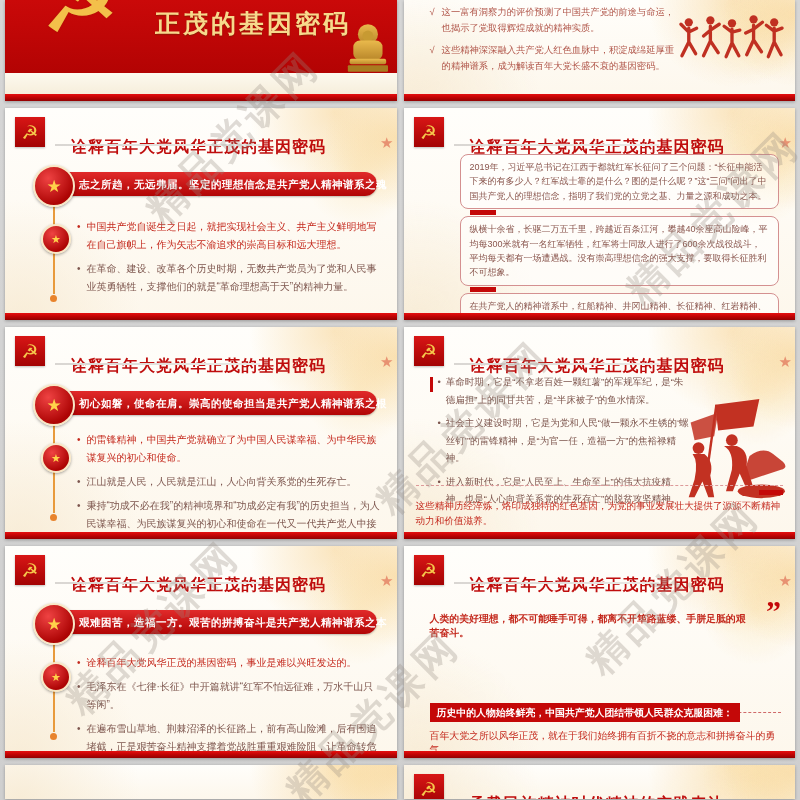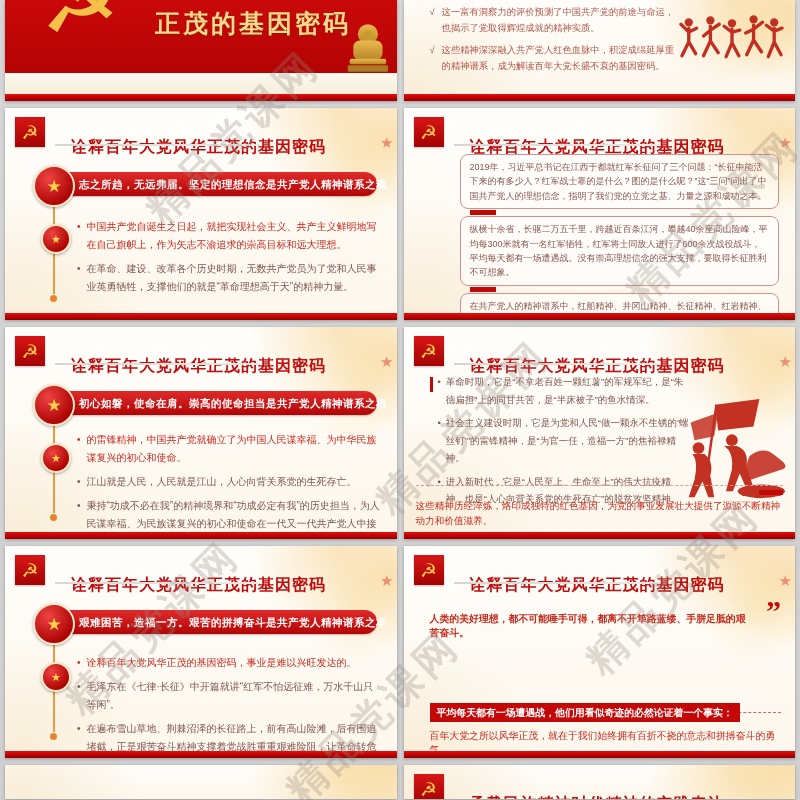--- a/index.html
+++ b/index.html
@@ -343,21 +343,21 @@
     <article class="slide h-full">
       <div class="emblem">
           <span>☭</span>
         </div>
       <h2 class="htitle">诠释百年大党风华正茂的基因密码</h2>
       <div class="hline"></div>
       <span class="corner-star">★</span>
 
       <div class="f-quote">人类的美好理想，都不可能唾手可得，都离不开筚路蓝缕、手胼足胝的艰苦奋斗。</div>
       <div class="f-qmark">”</div>
-      <div class="f-high">平均每天都有一场遭遇战，他们用看似奇迹的必然论证着一个事实：</div>
+      <div class="f-high">历史中的人物始终鲜亮，中国共产党人团结带领人民群众克服困难：</div>
       <div class="f-highline"></div>
       <div class="f-concl">百年大党之所以风华正茂，就在于我们始终拥有百折不挠的意志和拼搏奋斗的勇气。</div>
       <div class="sbar"></div>
     </article>
   </section>
 
   <section class="row">
     <article class="slide h-bot"></article>
     <article class="slide h-bot">
       <div class="emblem">

